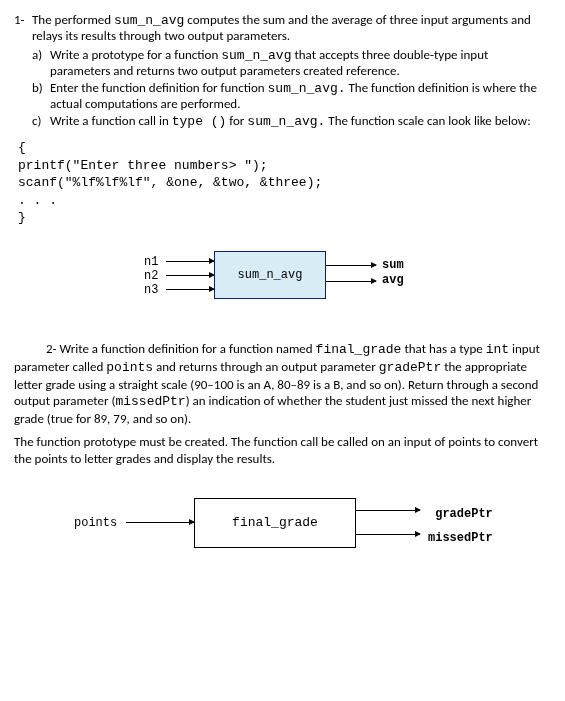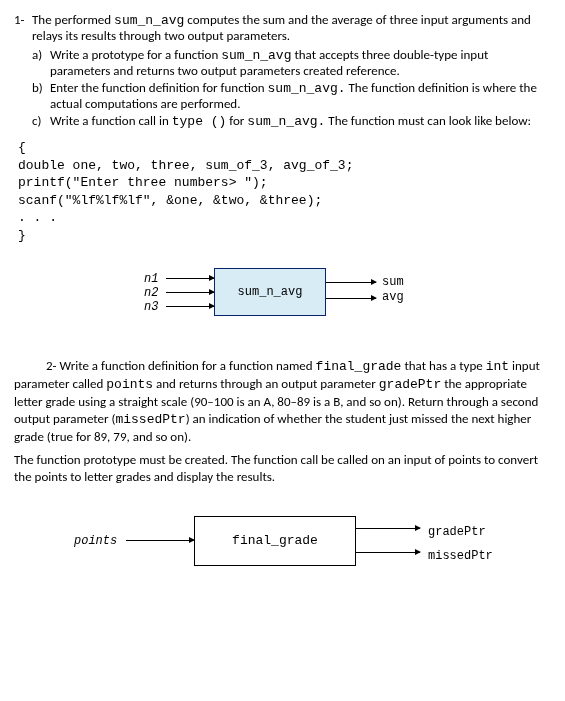--- a/index.html
+++ b/index.html
@@ -68,28 +68,28 @@
     margin: 20px 0 14px 0;
     position: relative;
     height: 70px;
   }
   .diagram .labels-in,
   .diagram2 .labels-in {
     position: absolute;
     font-family: "Courier New", monospace;
     font-size: 12px;
     text-align: center;
-    font-style: italic;
   }
   .diagram .labels-out,
   .diagram2 .labels-out {
     position: absolute;
     font-family: "Courier New", monospace;
     font-size: 12px;
-    text-align: left;
+    text-align: right;
+    font-weight: bold;
   }
   .arrow-r {
     position: absolute;
     height: 1px;
     background: #000;
   }
   .arrow-r::after {
     content: "";
     position: absolute;
     right: -1px;
@@ -140,31 +140,30 @@
         </div>
         <div class="sub-line">
           <div class="sub-letter">b)</div>
           <div class="sub-body">
             <span>Enter the function definition for function </span><span class="mono">sum_n_avg.</span><span> The function definition is where the actual computations are performed.</span>
           </div>
         </div>
         <div class="sub-line">
           <div class="sub-letter">c)</div>
           <div class="sub-body">
-            <span>Write a function call in </span><span class="mono">type ()</span><span> for </span><span class="mono">sum_n_avg.</span><span> The function must can look like below:</span>
+            <span>Write a function call in </span><span class="mono">type ()</span><span> for </span><span class="mono">sum_n_avg.</span><span> The function scale can look like below:</span>
           </div>
         </div>
       </div>
     </div>
   </div>
 </div>
 
 <div class="code-block">
   <div class="code-line">{</div>
-  <div class="code-line">double one, two, three, sum_of_3, avg_of_3;</div>
   <div class="code-line">printf("Enter three numbers&gt; ");</div>
   <div class="code-line">scanf("%lf%lf%lf", &amp;one, &amp;two, &amp;three);</div>
   <div class="code-line">. . .</div>
   <div class="code-line">}</div>
 </div>
 
 <div class="diagram">
   <div class="labels-in" style="left:130px; top:10px; line-height:14px;">
     <div>n1</div>
     <div>n2</div>

